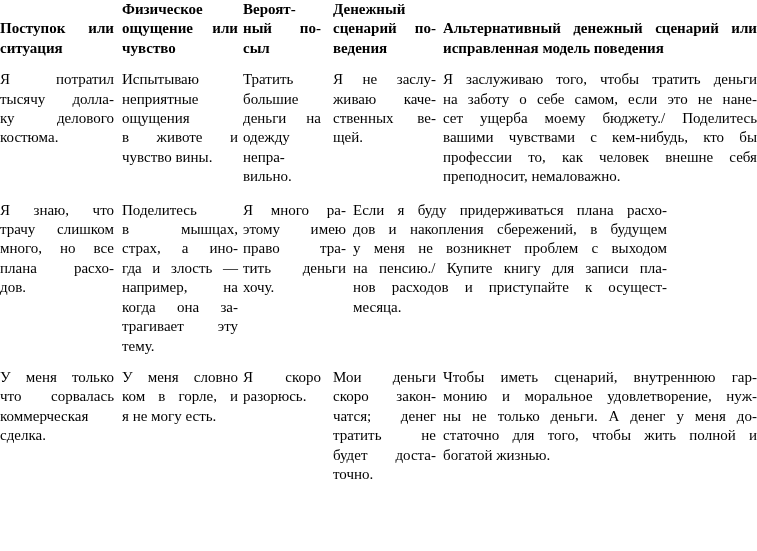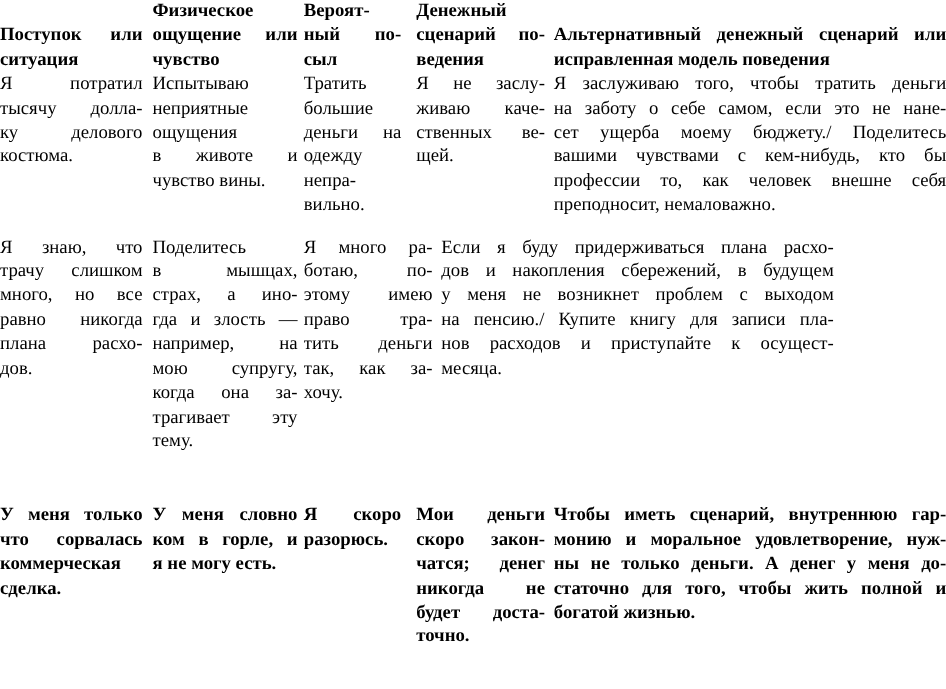--- a/index.html
+++ b/index.html
@@ -21,23 +21,23 @@
     display: flex;
     flex-direction: row;
   }
   .header-row {
     align-items: flex-end;
     font-weight: bold;
   }
   .body-row {
     align-items: flex-start;
   }
-  .r0 { }
+  .r0 { margin-top: 12px; }
   .r1 { margin-top: 14px; }
-  .r2 { margin-top: 40px; font-weight: bold; }
+  .r2 { margin-top: 12px; }
   .cell {
     flex: 0 0 auto;
   }
   .c0 { width: 114px; margin-right: 8px;  }
   .c1 { width: 116px; margin-right: 5px;  }
   .c2 { width: 78px;  margin-right: 12px; }
   .c3 { width: 103px; margin-right: 7px;  }
   .c4 { width: 314px; margin-right: 0;    }
   .line {
     line-height: 19.4px;
@@ -114,42 +114,38 @@
           <div class="line">вашими чувствами с кем-нибудь, кто бы</div>
           <div class="line">профессии то, как человек внешне себя</div>
           <div class="line last">преподносит, немаловажно.</div>
         </div>
       </div>
       <div class="trow body-row r1">
         <div class="cell c0">
           <div class="line">Я знаю, что</div>
           <div class="line">трачу слишком</div>
           <div class="line">много, но все</div>
-          <div class="line">равно никогда</div>
           <div class="line">плана расхо-</div>
           <div class="line last">дов.</div>
         </div>
         <div class="cell c1">
           <div class="line">Поделитесь</div>
           <div class="line">в мышцах,</div>
           <div class="line">страх, а ино-</div>
           <div class="line">гда и злость —</div>
           <div class="line">например, на</div>
-          <div class="line">мою супругу,</div>
           <div class="line">когда она за-</div>
           <div class="line">трагивает эту</div>
           <div class="line last">тему.</div>
         </div>
         <div class="cell c3">
           <div class="line">Я много ра-</div>
-          <div class="line">ботаю, по-</div>
           <div class="line">этому имею</div>
           <div class="line">право тра-</div>
           <div class="line">тить деньги</div>
-          <div class="line">так, как за-</div>
           <div class="line last">хочу.</div>
         </div>
         <div class="cell c4">
           <div class="line">Если я буду придерживаться плана расхо-</div>
           <div class="line">дов и накопления сбережений, в будущем</div>
           <div class="line">у меня не возникнет проблем с выходом</div>
           <div class="line">на пенсию./ Купите книгу для записи пла-</div>
           <div class="line">нов расходов и приступайте к осущест-</div>
           <div class="line last">месяца.</div>
         </div>
@@ -167,21 +163,21 @@
           <div class="line last">я не могу есть.</div>
         </div>
         <div class="cell c2">
           <div class="line">Я скоро</div>
           <div class="line last">разорюсь.</div>
         </div>
         <div class="cell c3">
           <div class="line">Мои деньги</div>
           <div class="line">скоро закон-</div>
           <div class="line">чатся; денег</div>
-          <div class="line">никогда не</div>
+          <div class="line">тратить не</div>
           <div class="line">будет доста-</div>
           <div class="line last">точно.</div>
         </div>
         <div class="cell c4">
           <div class="line">Чтобы иметь сценарий, внутреннюю гар-</div>
           <div class="line">монию и моральное удовлетворение, нуж-</div>
           <div class="line">ны не только деньги. А денег у меня до-</div>
           <div class="line">статочно для того, чтобы жить полной и</div>
           <div class="line last">богатой жизнью.</div>
         </div>

